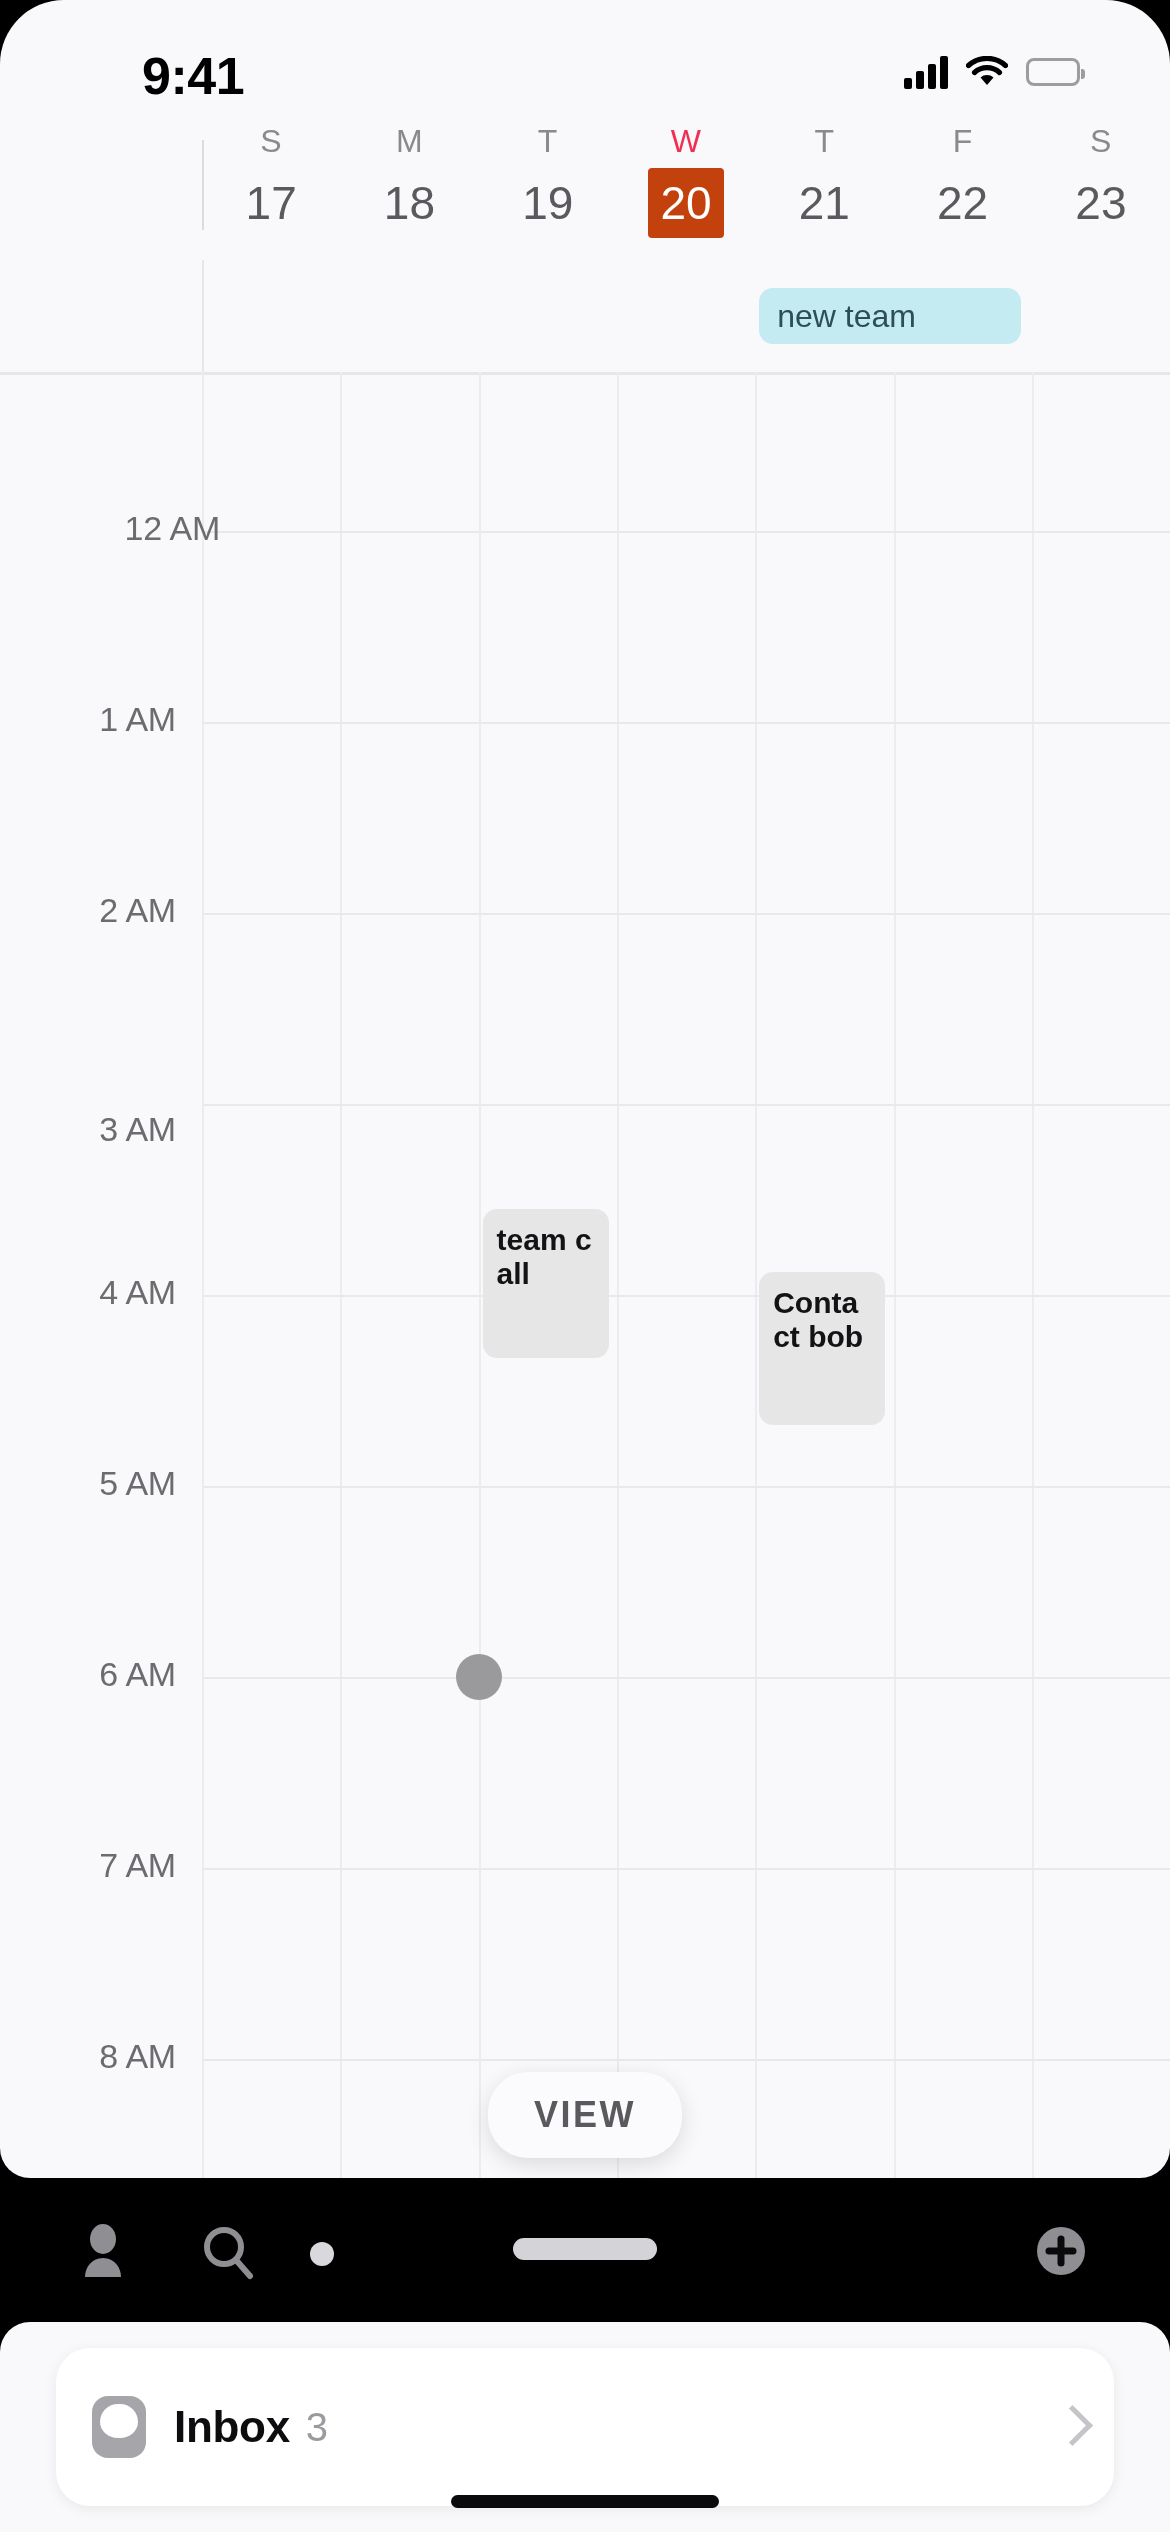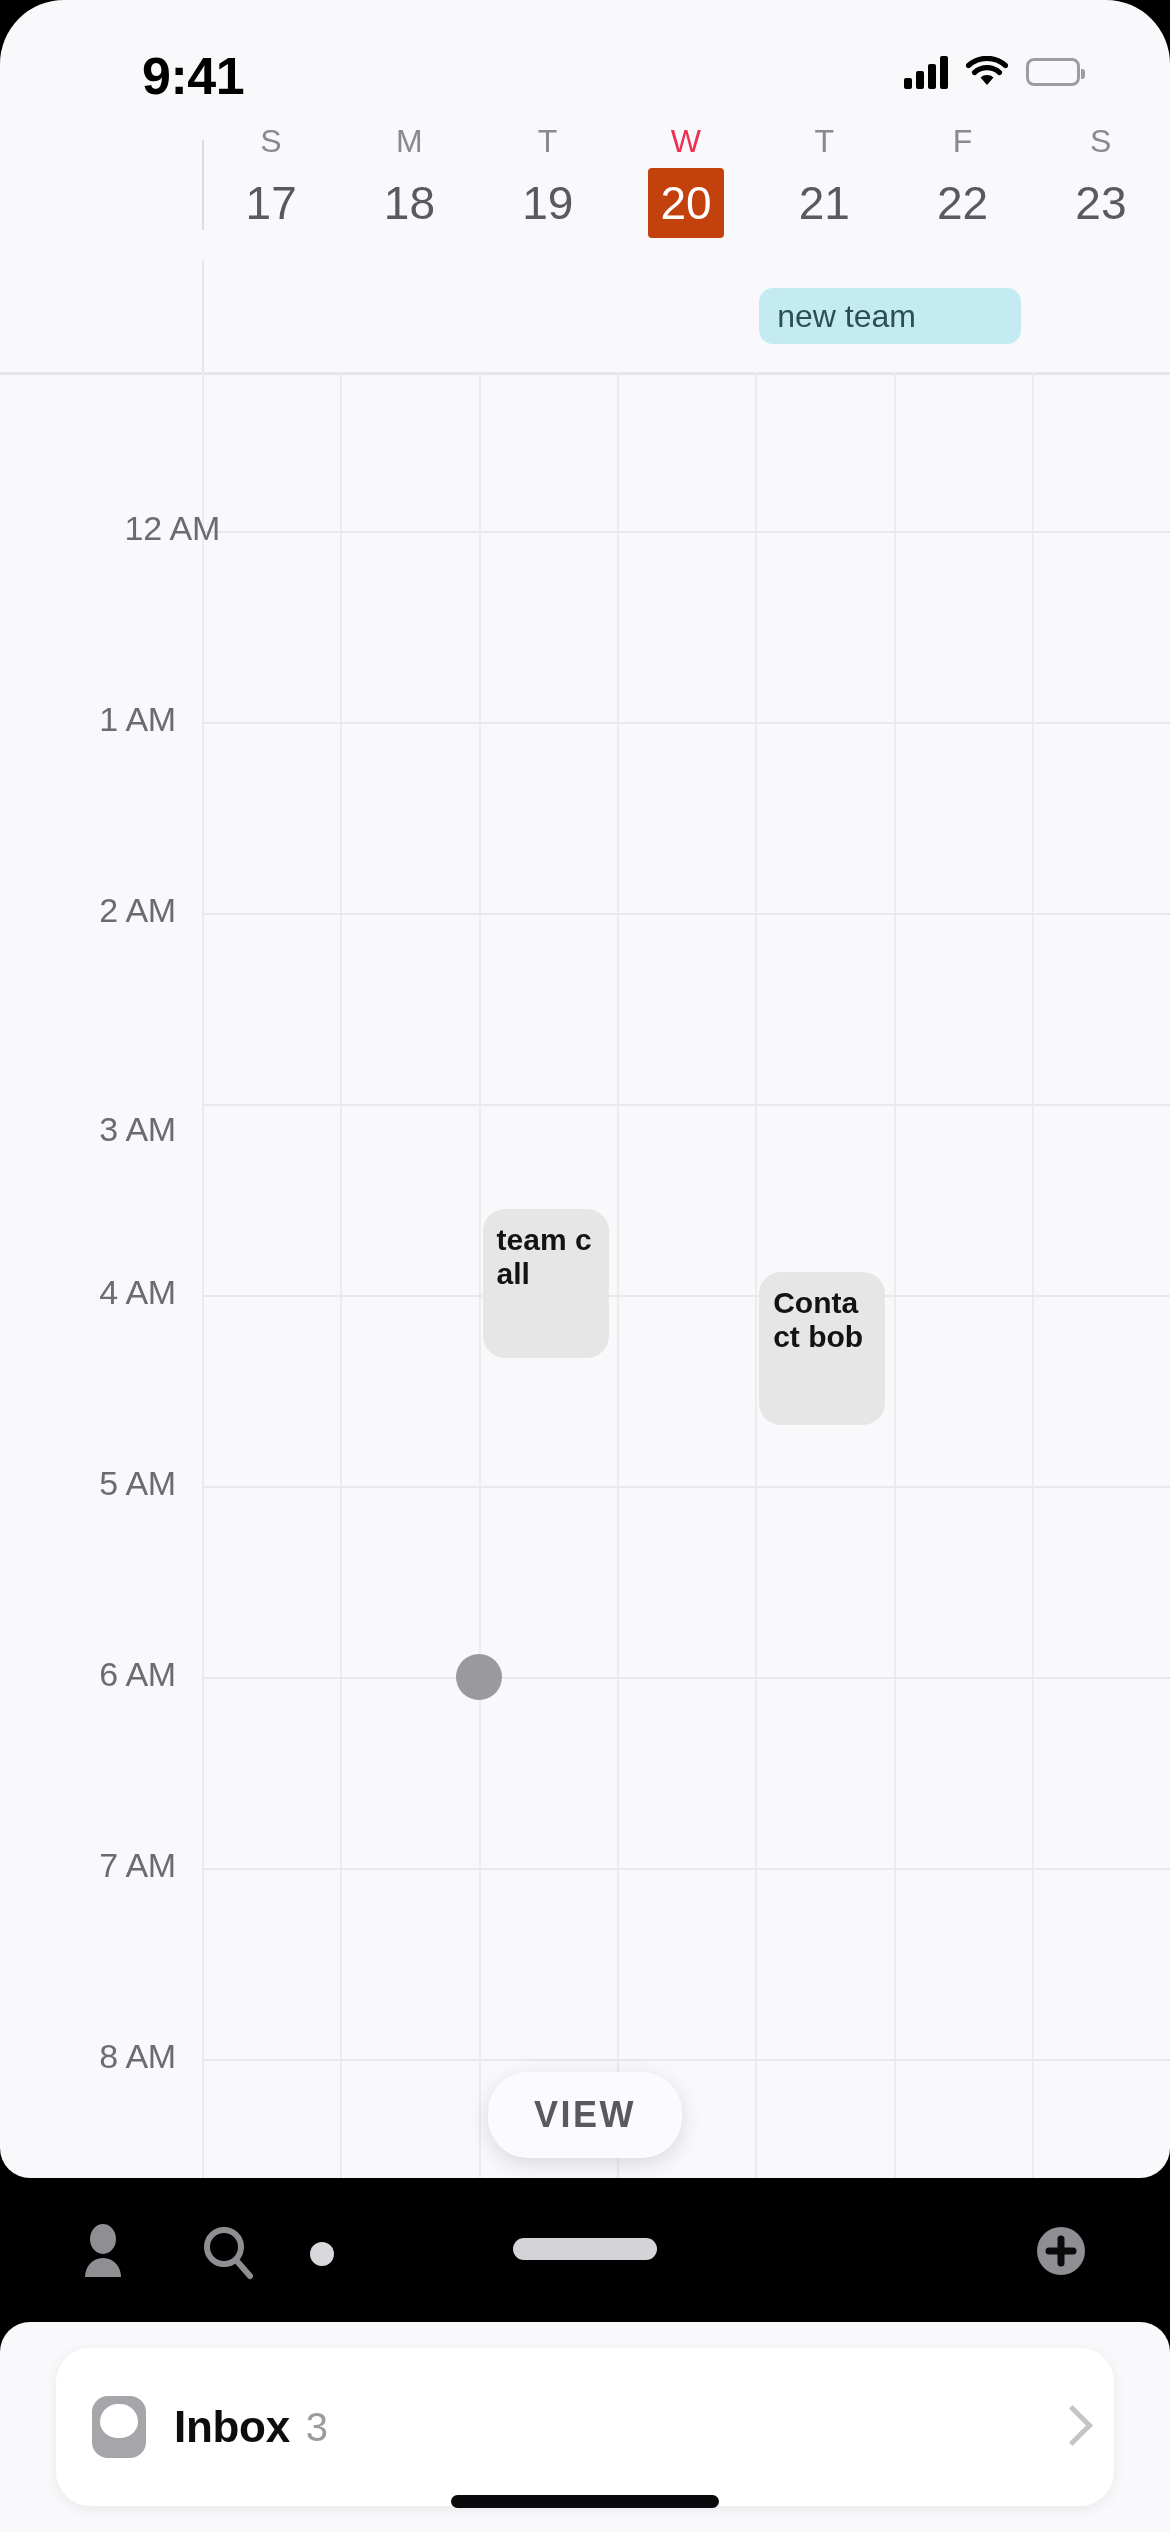--- a/index.html
+++ b/index.html
@@ -156,21 +156,21 @@
     position:absolute; left:0;
     width:176px; text-align:right;
     font-size:34px; color:#6c6c70;
     font-weight:500; letter-spacing:-0.2px;
   }
 
   
   .event{
     position:absolute;
     background:#e6e6e7;
-    border-radius:22px;
+    border-radius:14px;
     padding:14px 14px 0 14px;
     font-size:30px;
     font-weight:700;
     color:#131315;
     line-height:34px;
     overflow:hidden;
     word-break:break-all;
   }
 
   

